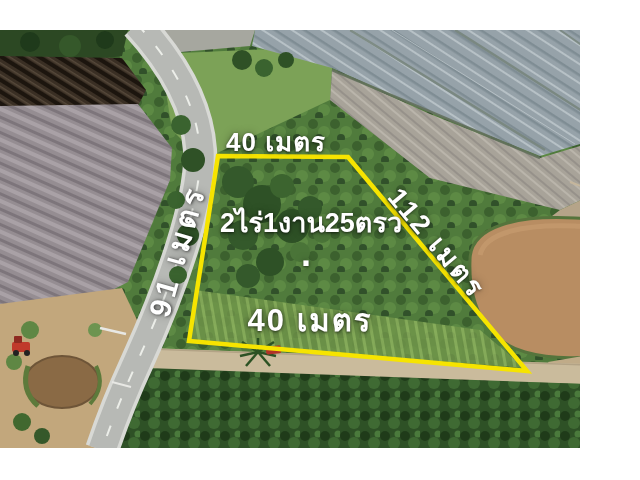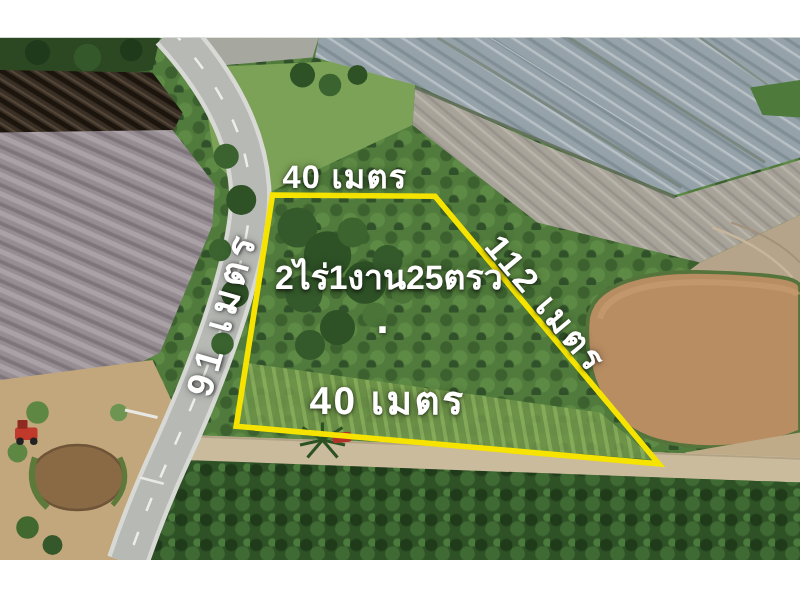--- a/index.html
+++ b/index.html
@@ -1,16 +1,16 @@
 <!DOCTYPE html>
 <html><head>
 <meta charset="utf-8">
 <style>
   html,body{margin:0;padding:0;background:#ffffff;}
-  .stage{position:relative;width:640px;height:480px;background:#ffffff;overflow:hidden;
+  .stage{position:relative;width:580px;height:480px;background:#ffffff;overflow:hidden;
          font-family:"Liberation Sans",sans-serif;}
   .letterbox{position:absolute;left:0;width:640px;background:#ffffff;}
   .letterbox.top{top:0;height:30px;}
   .letterbox.bottom{top:448px;height:32px;}
   .photo{position:absolute;left:0;top:30px;width:640px;height:418px;overflow:hidden;}
   .photo svg{position:absolute;left:0;top:0;}
   .lbl{position:absolute;color:#ffffff;font-weight:700;white-space:nowrap;
        text-shadow:0 1px 3px rgba(0,0,0,.65),0 0 8px rgba(0,0,0,.35);
        transform:translate(-50%,-50%);z-index:5;}
   .lbl-top   {left:276px;top:111px;font-size:26px;letter-spacing:1px;}

